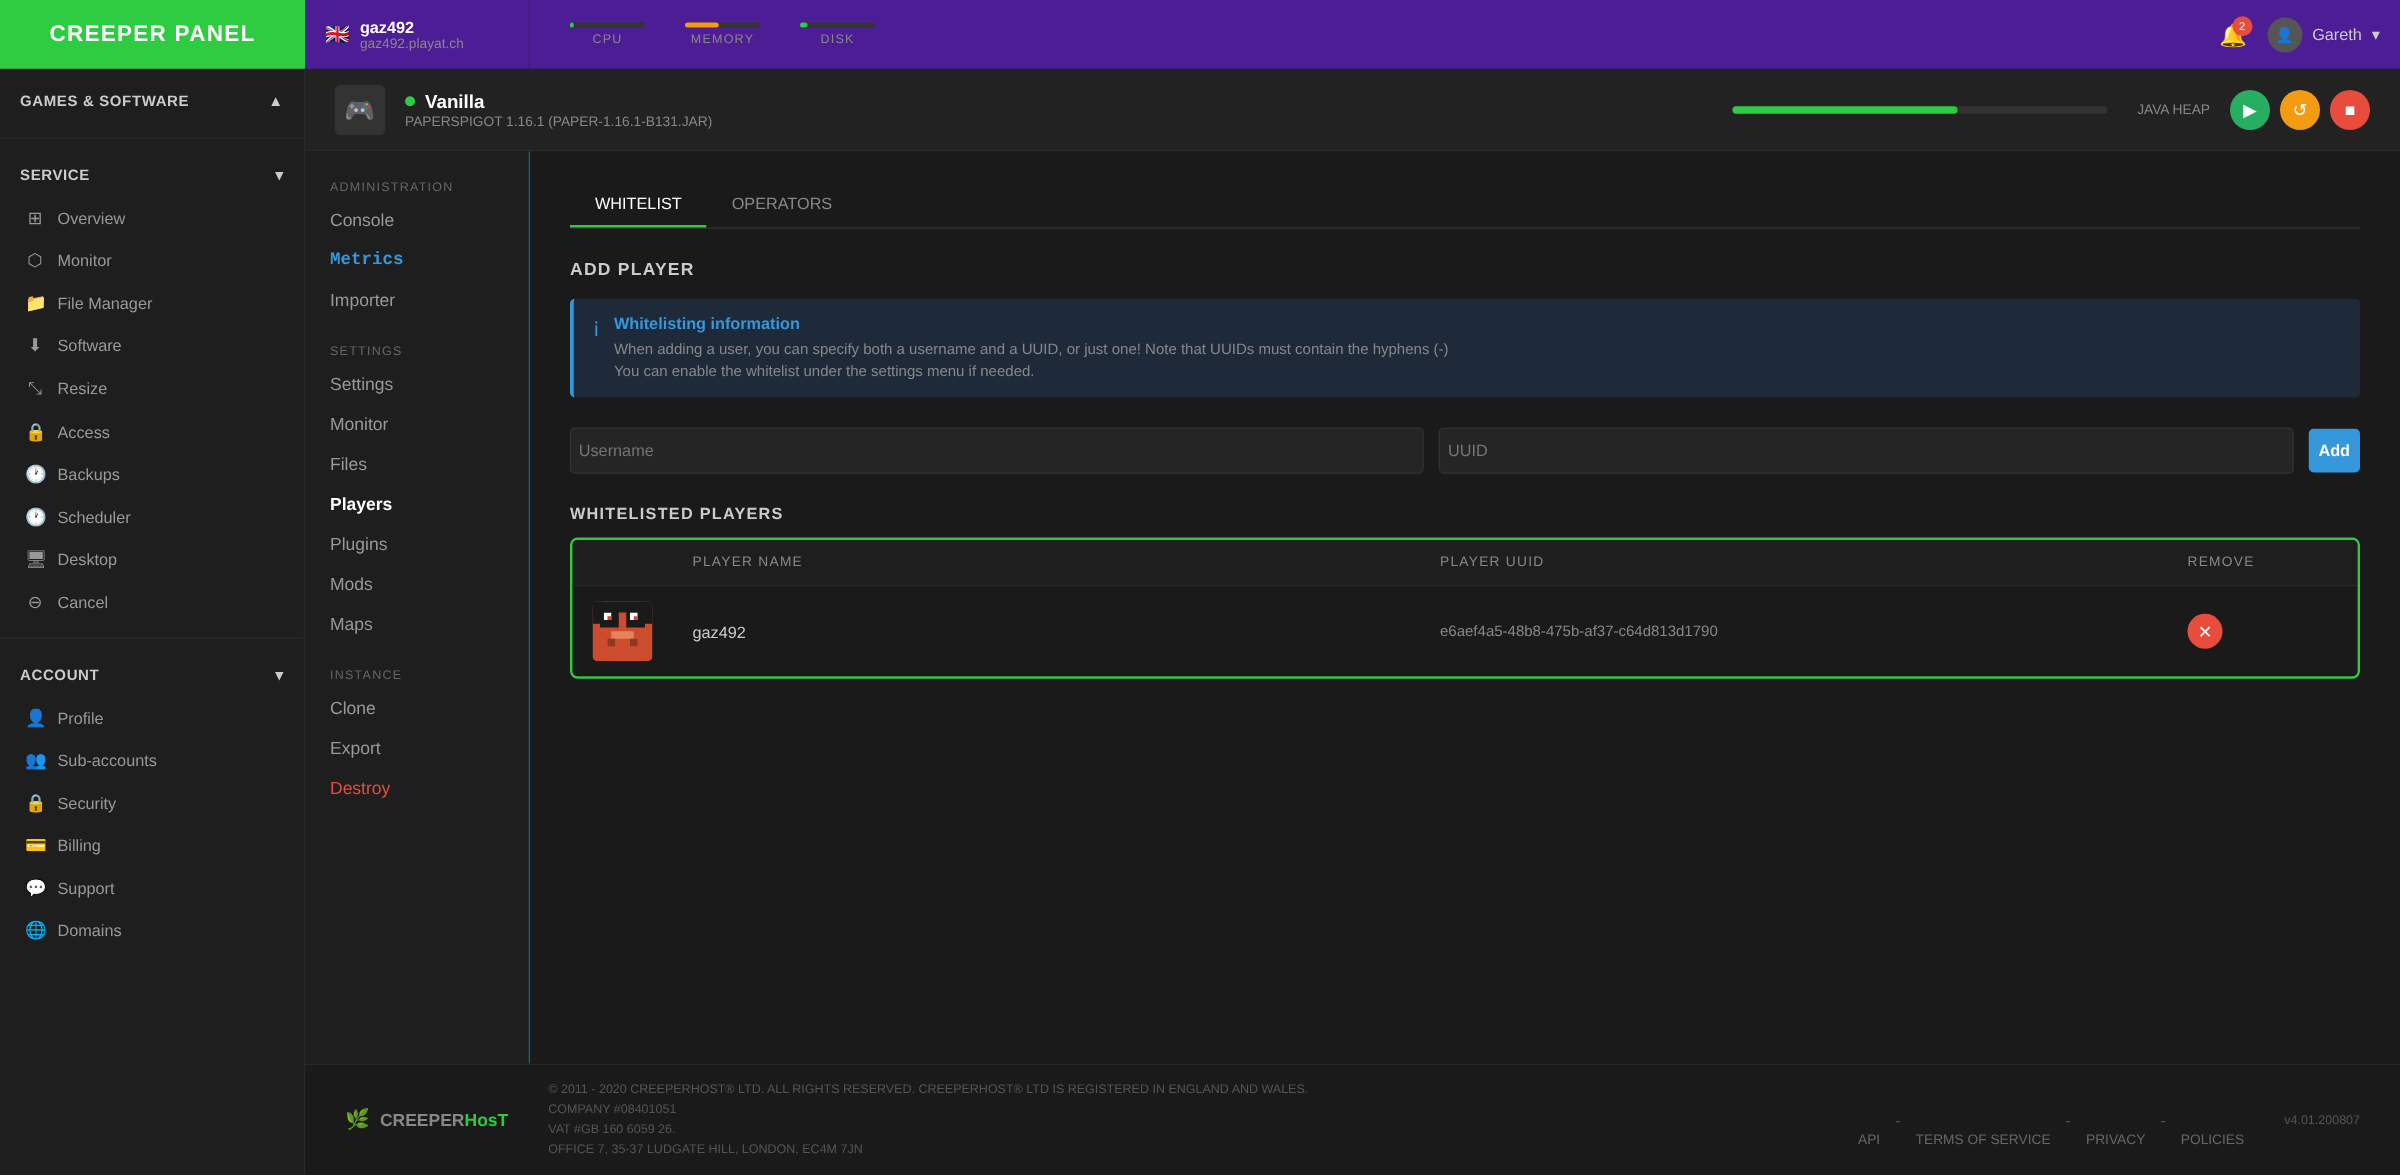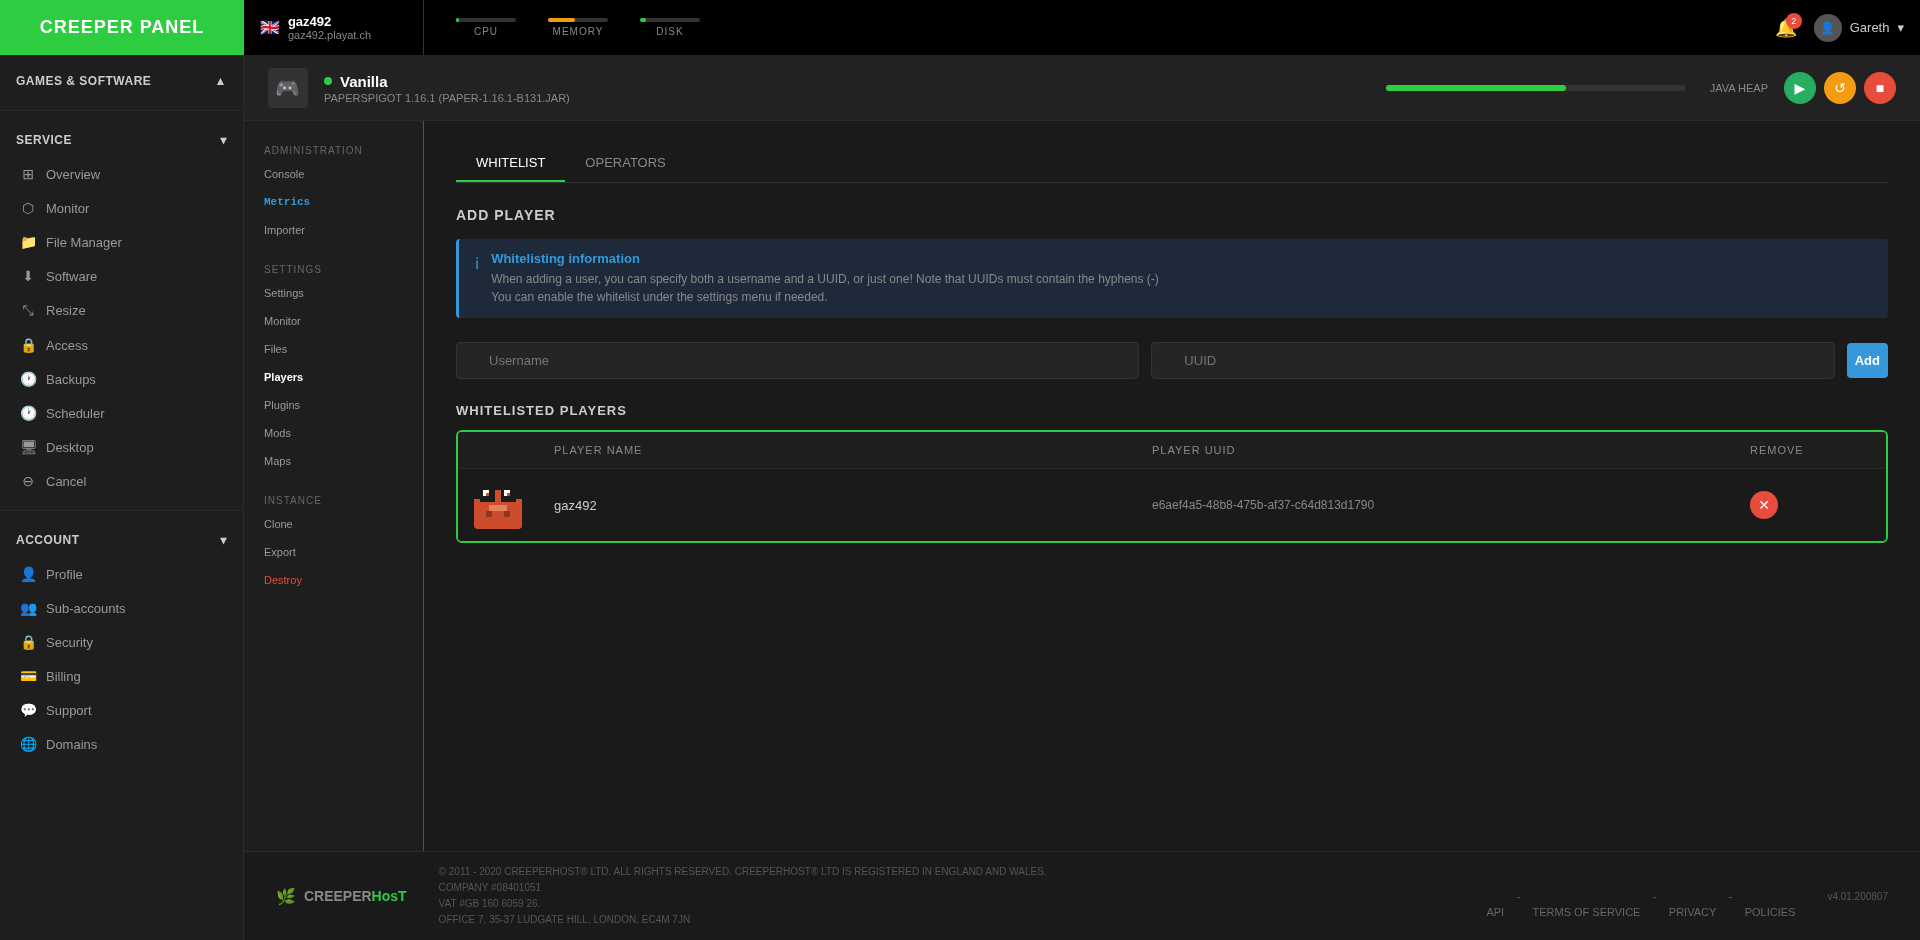--- a/index.html
+++ b/index.html
@@ -1,20 +1,20 @@
 <!DOCTYPE html>
 <html><head>
   <meta charset="utf-8">
   <style>
     * { box-sizing: border-box; margin: 0; padding: 0; }
     body { background: #1a1a1a; color: #ccc; font-family: 'Segoe UI', Arial, sans-serif; font-size: 13px; height: 940px; overflow: hidden; display: flex; flex-direction: column; }
 
     
     .top-nav {
-      display: flex; align-items: center; height: 56px; background: #000000; border-bottom: 1px solid #222; flex-shrink: 0;
+      display: flex; align-items: center; height: 56px; background: #4c1d95; border-bottom: 1px solid #222; flex-shrink: 0;
     }
     .logo-area {
       width: 244px; background: #2ecc40; display: flex; align-items: center; justify-content: center; height: 100%; flex-shrink: 0;
     }
     .logo-text { color: white; font-weight: 900; font-size: 18px; letter-spacing: 1px; text-transform: uppercase; }
     .server-selector {
       display: flex; align-items: center; padding: 0 16px; height: 100%; border-right: 1px solid #333; min-width: 180px; cursor: pointer;
     }
     .flag { margin-right: 8px; font-size: 16px; }
     .server-info { display: flex; flex-direction: column; }
@@ -73,41 +73,41 @@
     .ctrl-btn.start { background: #27ae60; }
     .ctrl-btn.restart { background: #f39c12; }
     .ctrl-btn.stop { background: #e74c3c; }
 
     
     .page-body { display: flex; flex: 1; overflow: hidden; }
 
     
     .admin-sidebar { width: 180px; background: #1e1e1e; border-right: 1px solid #0369a1; flex-shrink: 0; padding: 16px 0; }
     .admin-section-label { color: #666; font-size: 10px; letter-spacing: 1px; padding: 8px 20px 4px; text-transform: uppercase; }
-    .admin-item { padding: 8px 20px; color: #999; cursor: pointer; font-size: 11px; }
+    .admin-item { padding: 8px 20px; color: #999; cursor: pointer; font-size: 14px; }
     .admin-item.active { color: #3498db; font-weight: 600; }
     .admin-item.active-white { color: white; font-weight: 600; }
     .admin-item.danger { color: #e74c3c; }
 
     
     .main-content { flex: 1; padding: 24px 32px; overflow-y: auto; }
 
     .tabs-row { display: flex; gap: 0; border-bottom: 1px solid #333; margin-bottom: 24px; }
     .tab-item { padding: 10px 20px; color: #888; cursor: pointer; font-size: 13px; border-bottom: 2px solid transparent; }
     .tab-item.active { color: white; border-bottom: 2px solid #2ecc40; }
 
     .section-title { color: #ccc; font-size: 14px; font-weight: 600; letter-spacing: 1px; margin-bottom: 16px; text-transform: uppercase; }
 
     .info-box { background: #1e2a3a; border-left: 3px solid #3498db; padding: 12px 16px; border-radius: 4px; margin-bottom: 24px; display: flex; gap: 12px; }
     .info-icon { color: #3498db; font-size: 16px; margin-top: 1px; flex-shrink: 0; }
     .info-title { color: #3498db; font-size: 13px; font-weight: 600; margin-bottom: 4px; }
     .info-desc { color: #888; font-size: 12px; line-height: 1.5; }
 
     .input-row { display: flex; gap: 12px; align-items: center; margin-bottom: 24px; }
-    .text-input { background: #252525; border: 1px solid #333; color: #ccc; padding: 10px 32px; border-radius: 4px; font-size: 13px; flex: 1; outline: none; }
+    .text-input { background: #252525; border: 1px solid #333; color: #ccc; padding: 10px 6px; border-radius: 4px; font-size: 13px; flex: 1; outline: none; }
     .add-btn { background: #3498db; color: white; border: none; padding: 10px 8px; border-radius: 4px; cursor: pointer; font-size: 13px; font-weight: 600; white-space: nowrap; }
 
     .whitelist-section-title { color: #ccc; font-size: 13px; font-weight: 600; letter-spacing: 1px; margin-bottom: 12px; text-transform: uppercase; }
 
     .players-table { border: 2px solid #2ecc40; border-radius: 6px; overflow: hidden; }
     .players-table-header { display: grid; grid-template-columns: 80px 1fr 1fr 120px; padding: 12px 16px; background: #1e1e1e; color: #888; font-size: 11px; letter-spacing: 1px; text-transform: uppercase; }
     .players-table-row { display: grid; grid-template-columns: 80px 1fr 1fr 120px; padding: 12px 16px; align-items: center; background: #1a1a1a; border-top: 1px solid #2a2a2a; }
     .player-avatar { width: 48px; height: 48px; border-radius: 4px; background: #333; display: flex; align-items: center; justify-content: center; overflow: hidden; }
     .player-name { color: #ccc; font-size: 13px; }
     .player-uuid { color: #888; font-size: 12px; font-family: Liberation Sans, sans-serif; }

